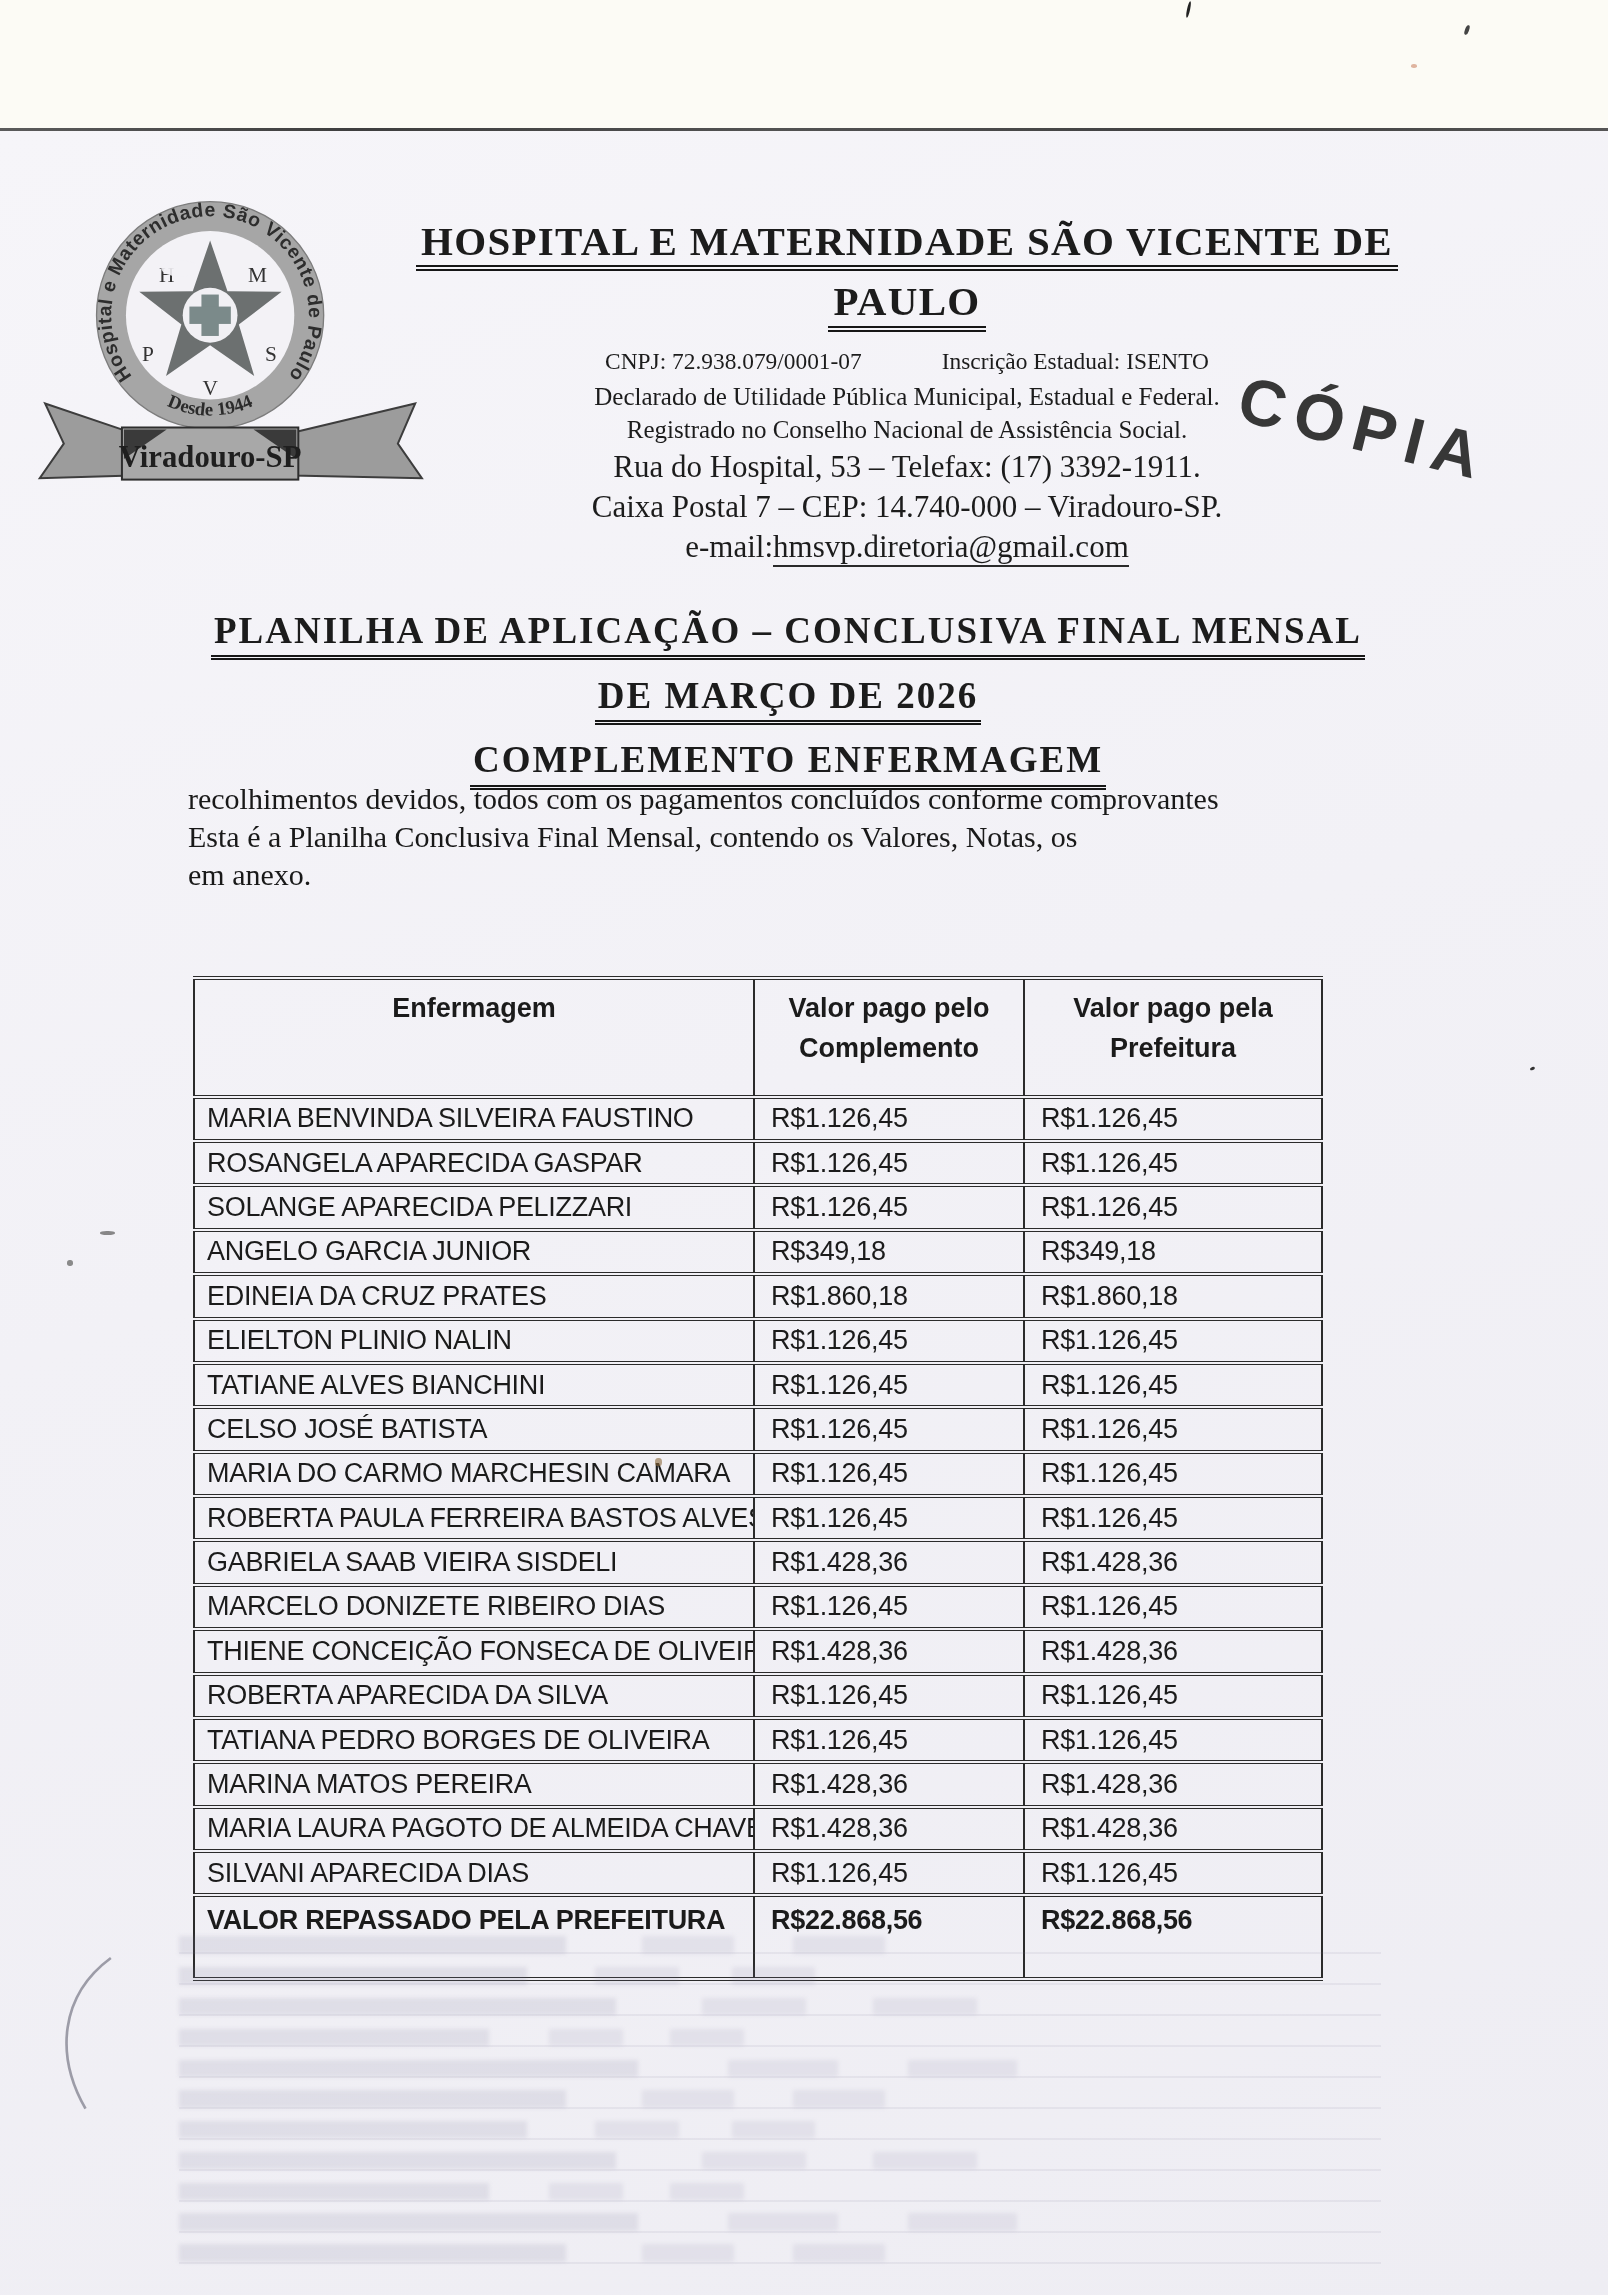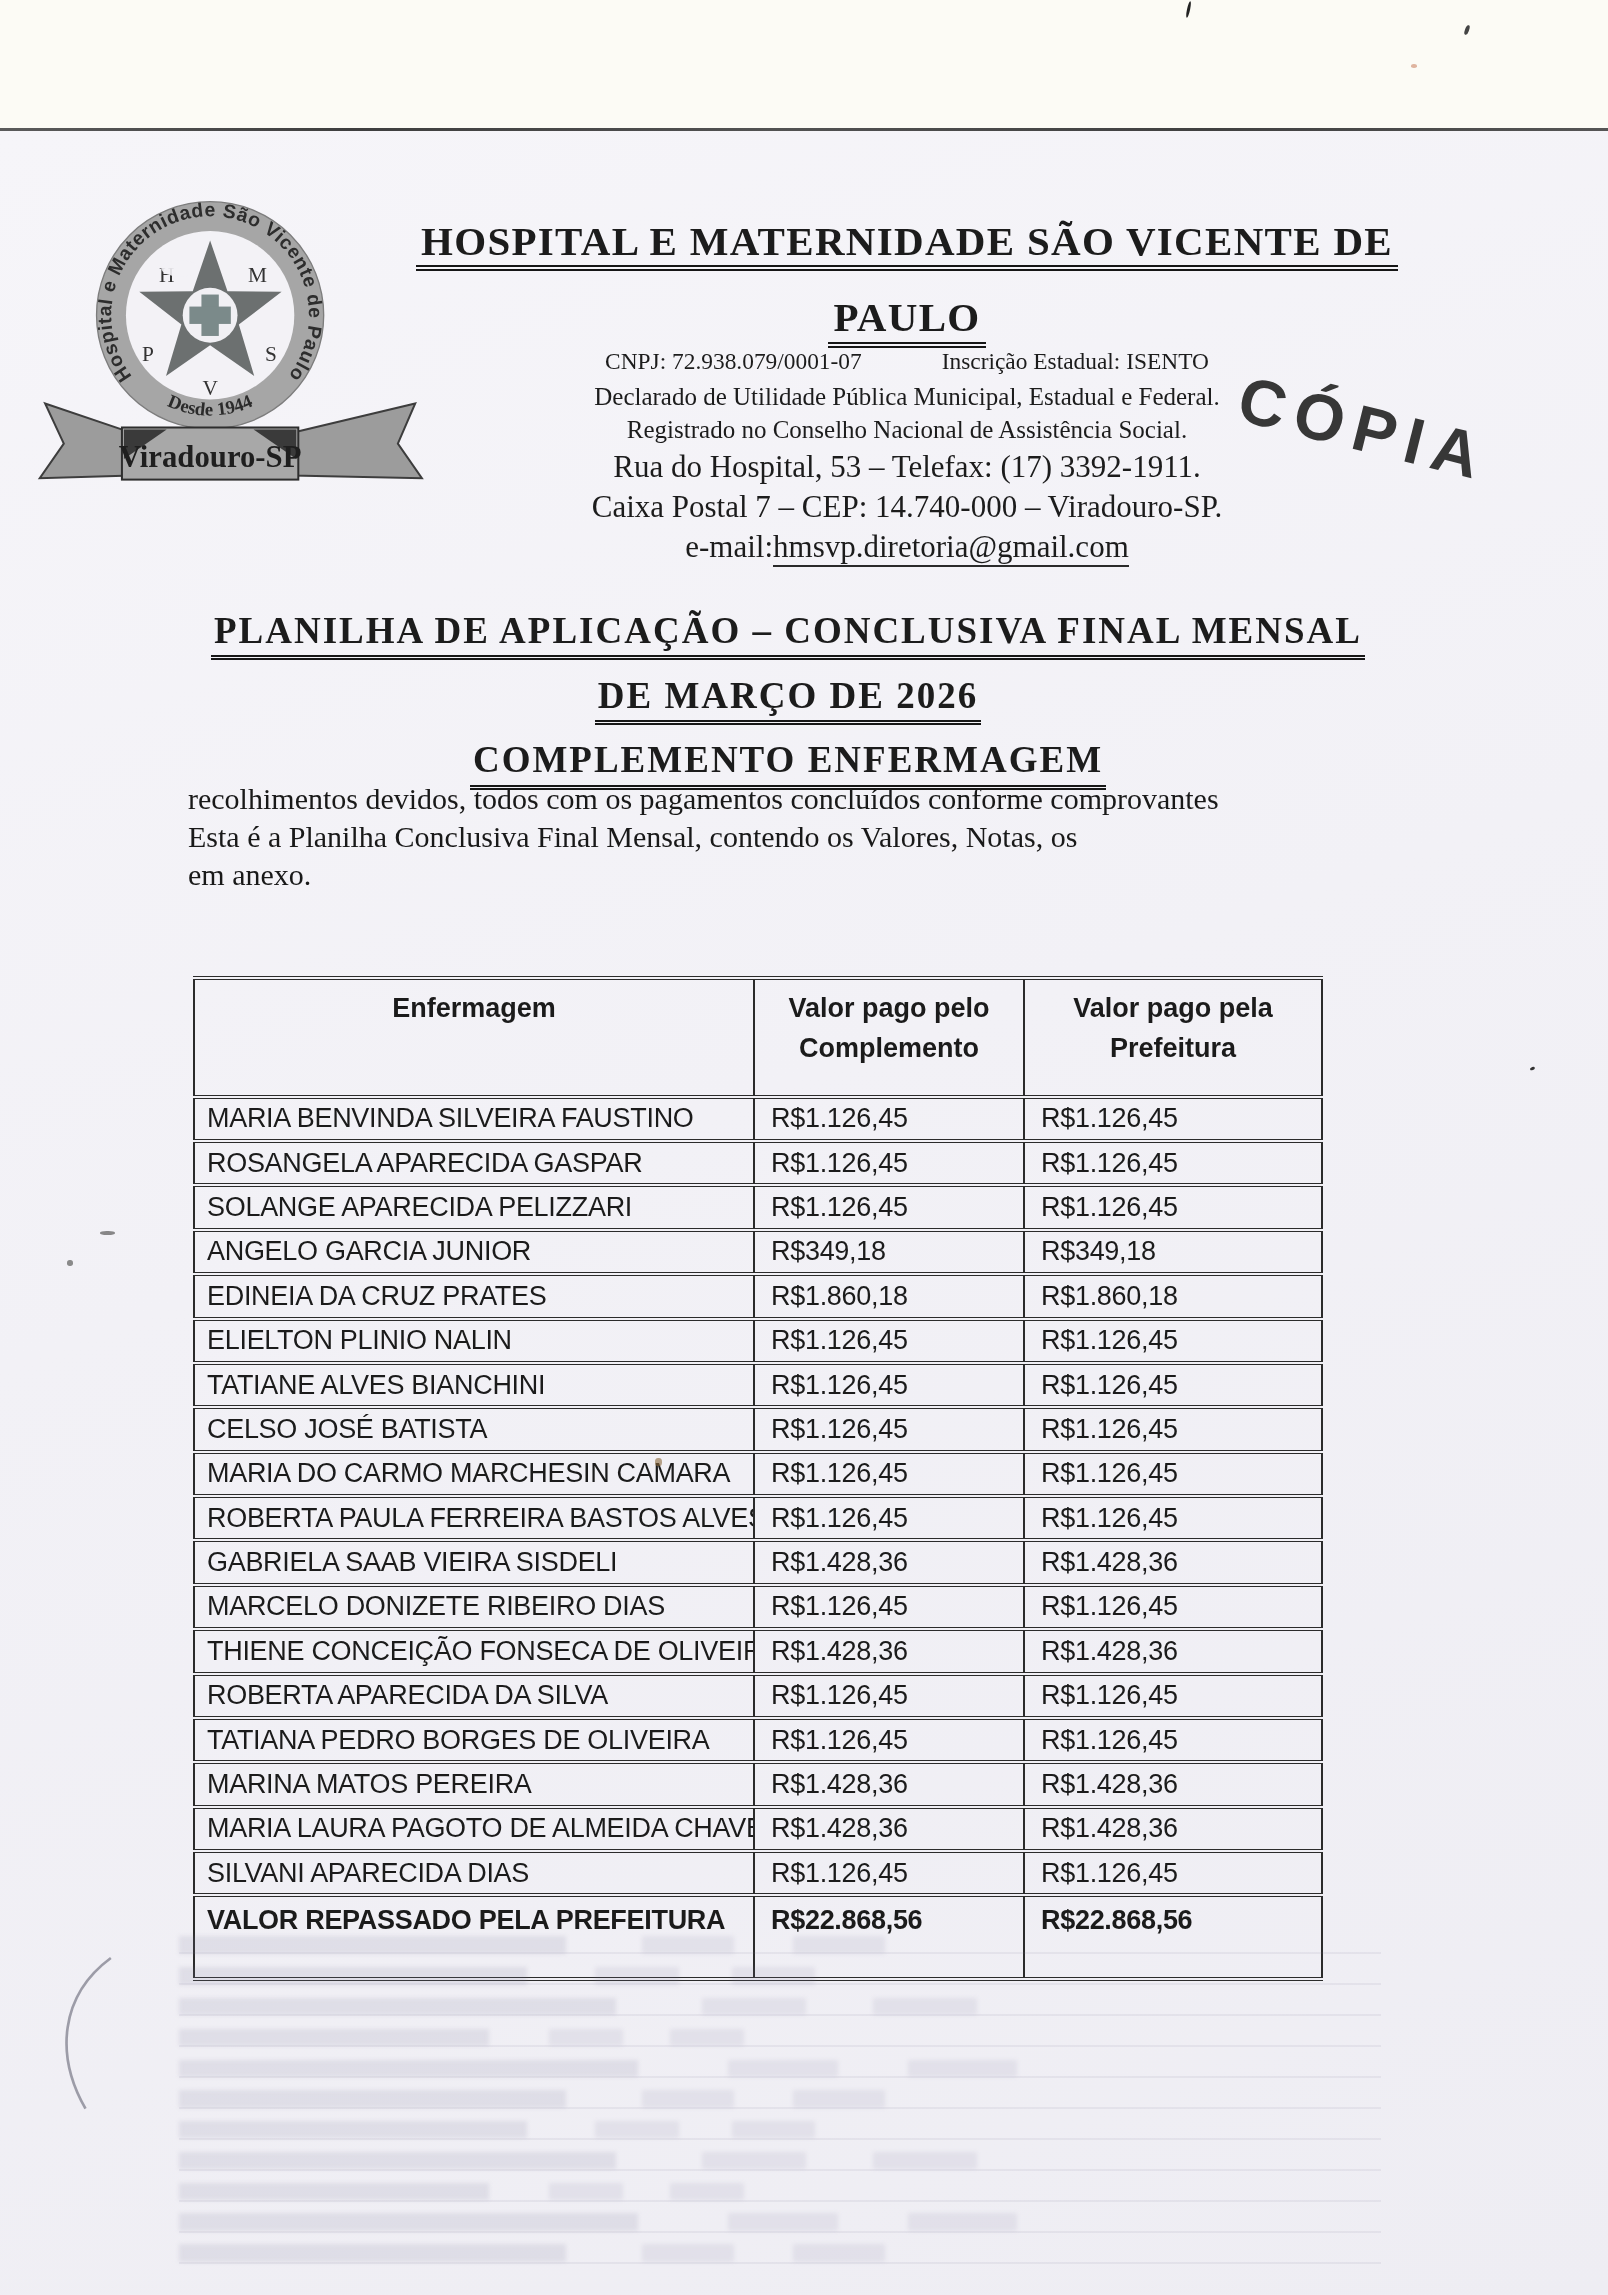--- a/index.html
+++ b/index.html
@@ -10,22 +10,22 @@
   .paper{position:absolute;left:0;top:131px;width:100%;height:2165px;
         background:linear-gradient(160deg,#f6f5f9 0%,#f2f1f6 45%,#eeedf3 100%);}
 
   
   .logo{position:absolute;left:33px;top:195px;width:401px;height:314px;}
 
   
   .header-block{position:absolute;left:406px;top:219px;width:1002px;text-align:center;}
   .hosp-name{font-size:41px;font-weight:bold;letter-spacing:1.3px;line-height:1.08;}
   .u-double{border-bottom:6px double #161616;padding:0 5.3px 2px 5.3px;display:inline-block;}
-  .hosp-name.second{margin-top:24px;}
-  .cnpj-row{font-size:23.4px;display:flex;justify-content:center;gap:80px;}
+  .hosp-name.second{margin-top:8px;}
+  .cnpj-row{margin-top:16px;font-size:23.4px;display:flex;justify-content:center;gap:80px;}
   .decl{margin-top:8px;font-size:25px;}
   .reg{margin-top:5.3px;font-size:25px;}
   .addr{margin-top:5.3px;font-size:31px;}
   .postal{margin-top:4px;font-size:31px;}
   .email-line{margin-top:4px;font-size:31px;}
   .email-underline{border-bottom:2.7px solid #2a2a2a;padding-bottom:1.3px;}
 
   
   .stamp{position:absolute;left:1249px;top:361px;font-family:"Liberation Sans",sans-serif;
         font-weight:700;font-size:65px;letter-spacing:10px;color:#373737;

